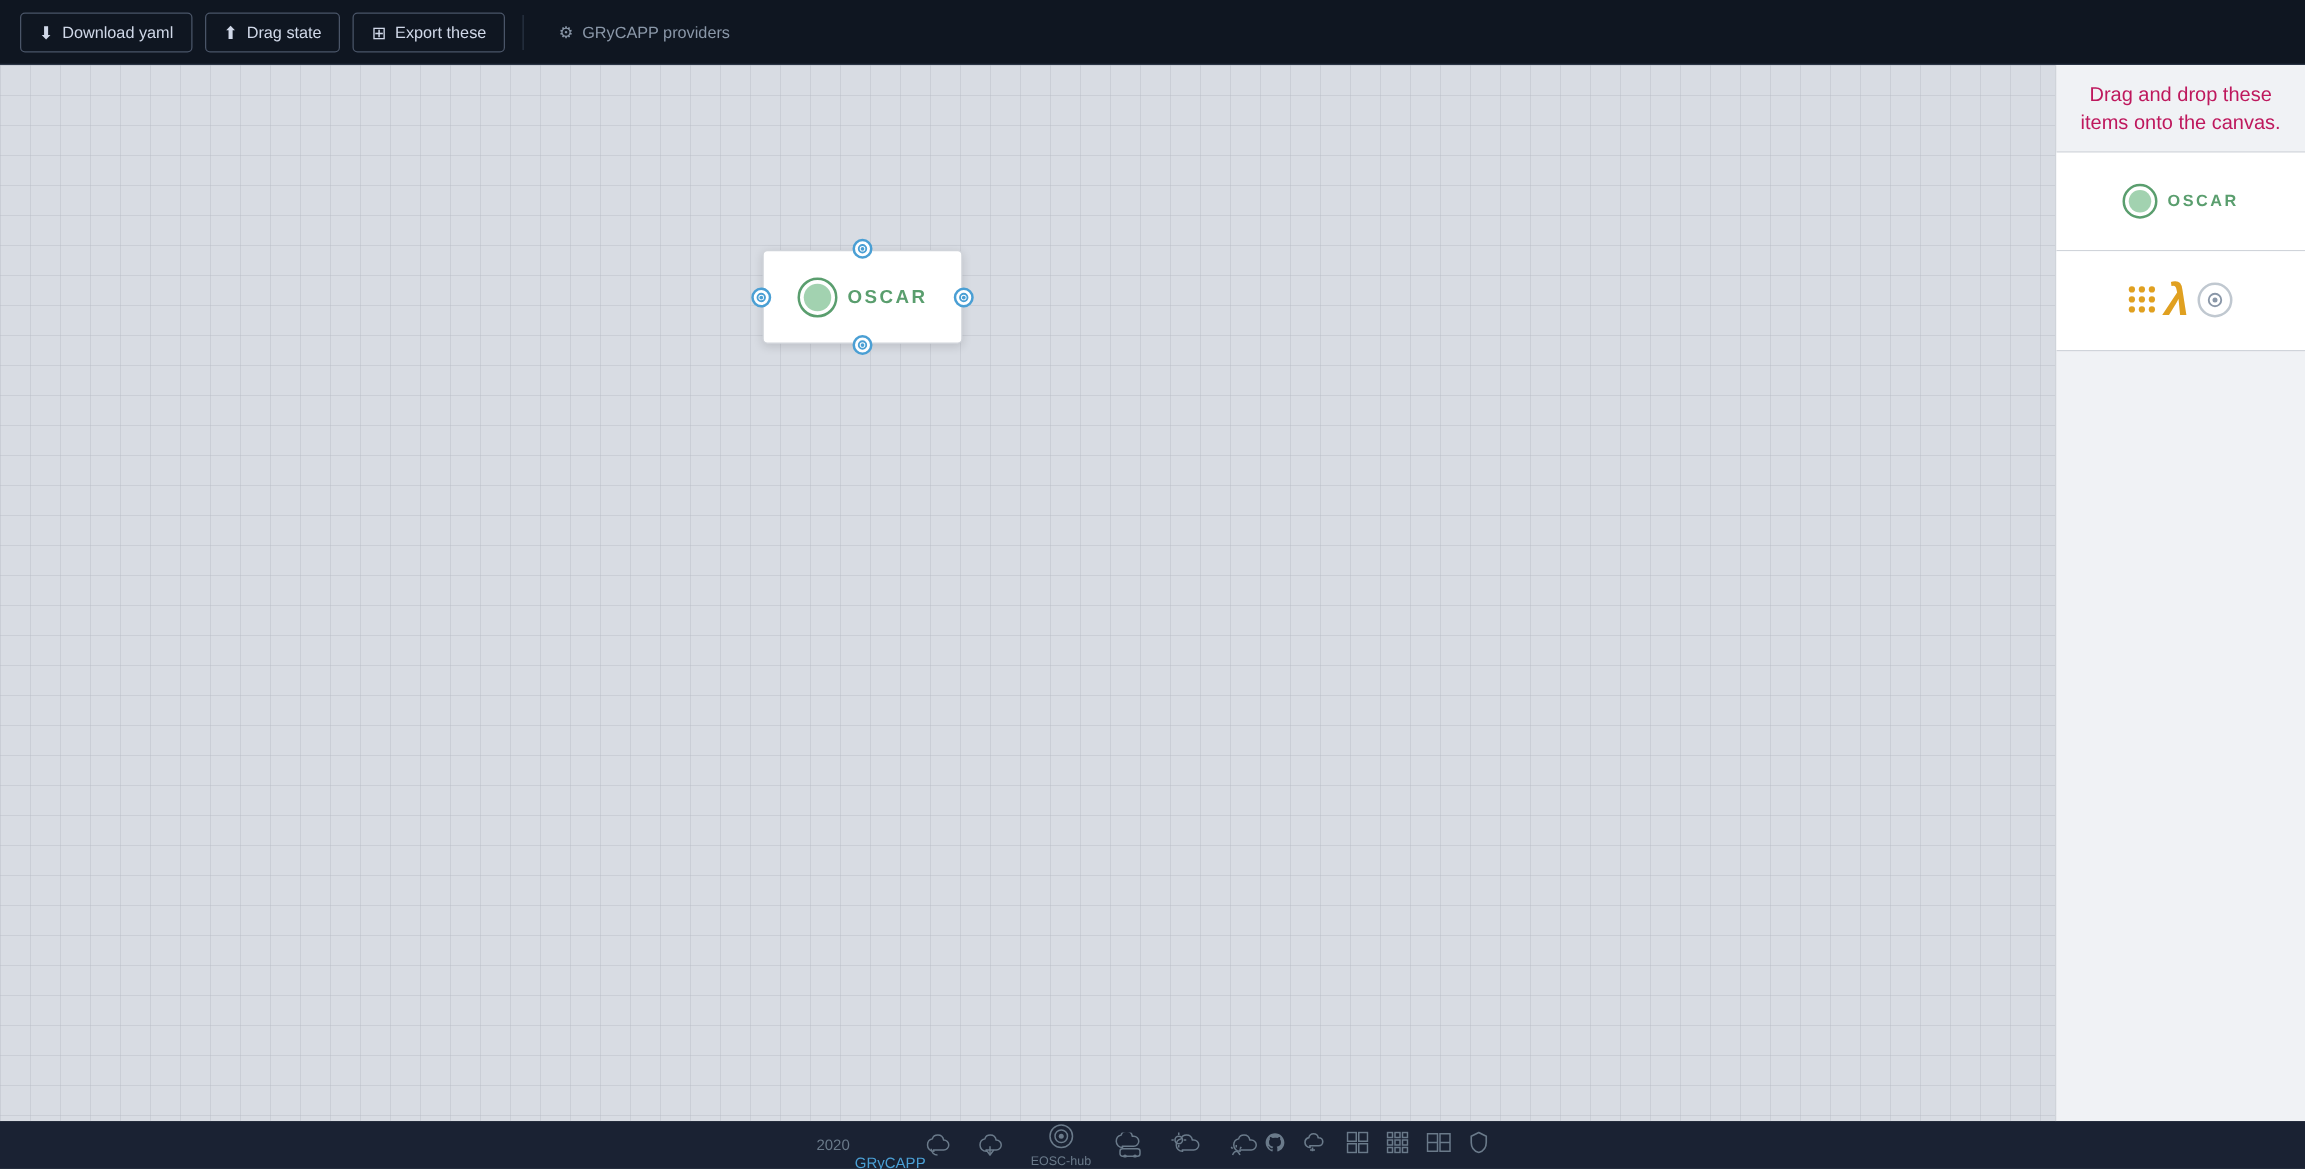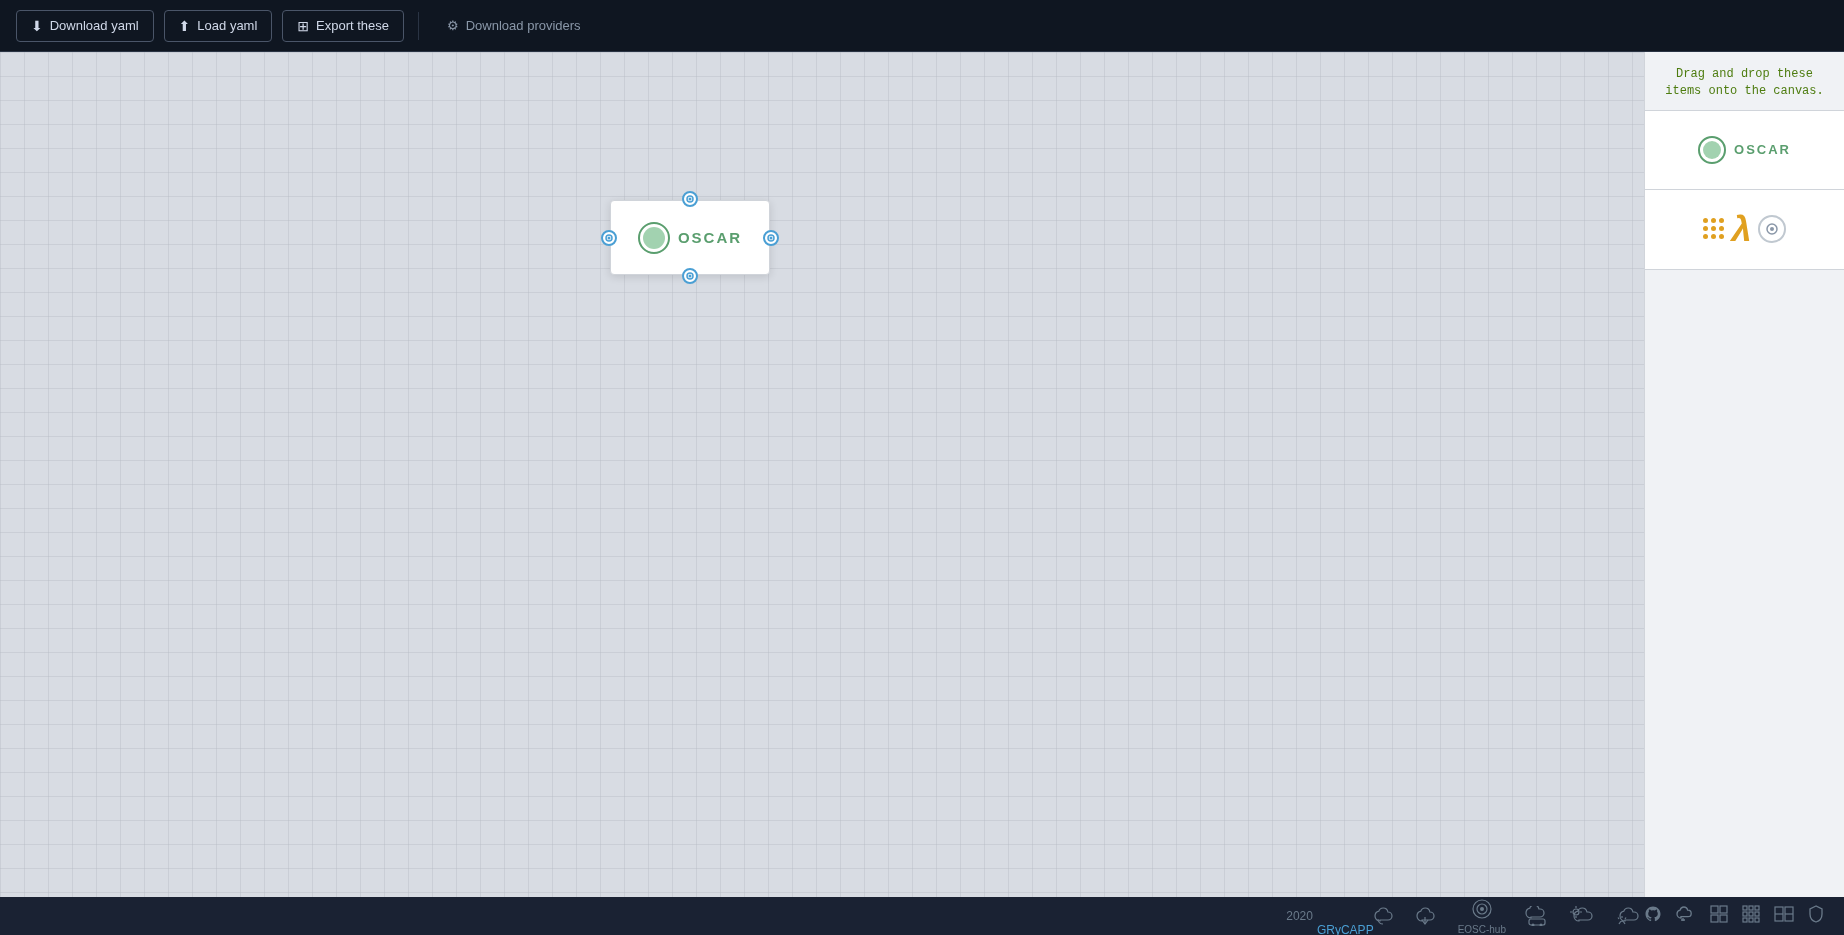--- a/index.html
+++ b/index.html
@@ -133,25 +133,24 @@
     #sidebar {
       width: 200px;
       background: #f0f2f5;
       border-left: 1px solid #d0d4da;
       display: flex;
       flex-direction: column;
       overflow-y: auto;
     }
     .sidebar-hint {
       padding: 14px 12px 10px;
-      font-size: 12px;
-      color: #4d7c0f;
+      font-size: 16px;
+      color: #be185d;
       text-align: center;
       line-height: 1.4;
-      font-family: Liberation Mono, monospace;
     }
     .sidebar-item-card {
       background: white;
       border: 1px solid #d0d4da;
       margin: 0;
       padding: 18px 12px;
       cursor: grab;
       display: flex;
       align-items: center;
       justify-content: center;
@@ -219,21 +218,21 @@
       font-style: italic;
       line-height: 1;
     }
 
     
     #footer {
       background: #1a2233;
       height: 38px;
       display: flex;
       align-items: center;
-      justify-content: flex-end;
+      justify-content: center;
       padding: 0 20px;
       position: fixed;
       bottom: 0; left: 0; right: 0;
       z-index: 100;
     }
     .footer-left {
       font-size: 12px;
       color: #6a7a8a;
       display: flex;
       align-items: center;
@@ -276,30 +275,30 @@
 </head>
 <body>
 
 <div id="toolbar">
   <button class="toolbar-btn">
     <span class="btn-icon">⬇</span>
     <span>Download yaml</span>
   </button>
   <button class="toolbar-btn">
     <span class="btn-icon">⬆</span>
-    <span>Load yaml</span>
+    <span>Drag state</span>
   </button>
   <button class="toolbar-btn">
     <span class="btn-icon">⊞</span>
     <span>Export these</span>
   </button>
   <div class="toolbar-sep"></div>
   <button class="storage-btn">
     <span>⚙</span>
-    <span>Download providers</span>
+    <span>GRyCAPP providers</span>
   </button>
 </div>
 
 <div id="main">
 
   <div id="canvas-area">
 
     <div class="canvas-node" style="left: 610px; top: 148px; width: 160px; height: 75px;">
 
       <div class="handle handle-top">

